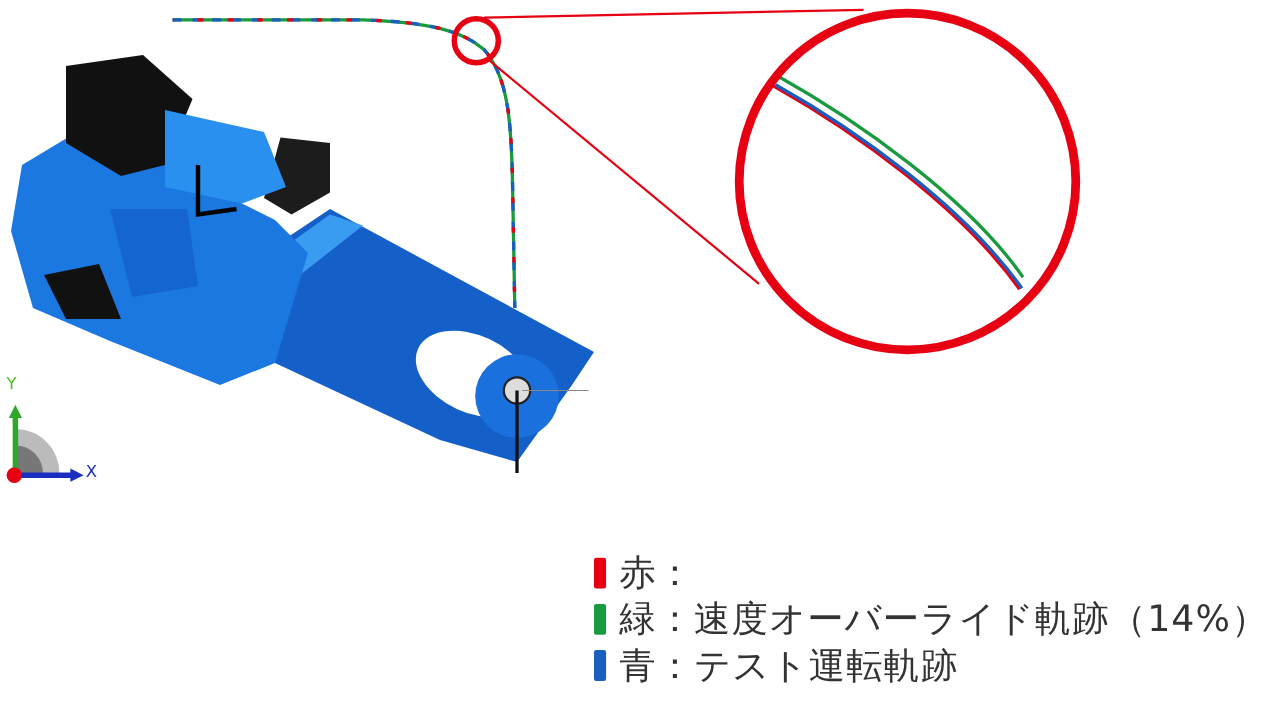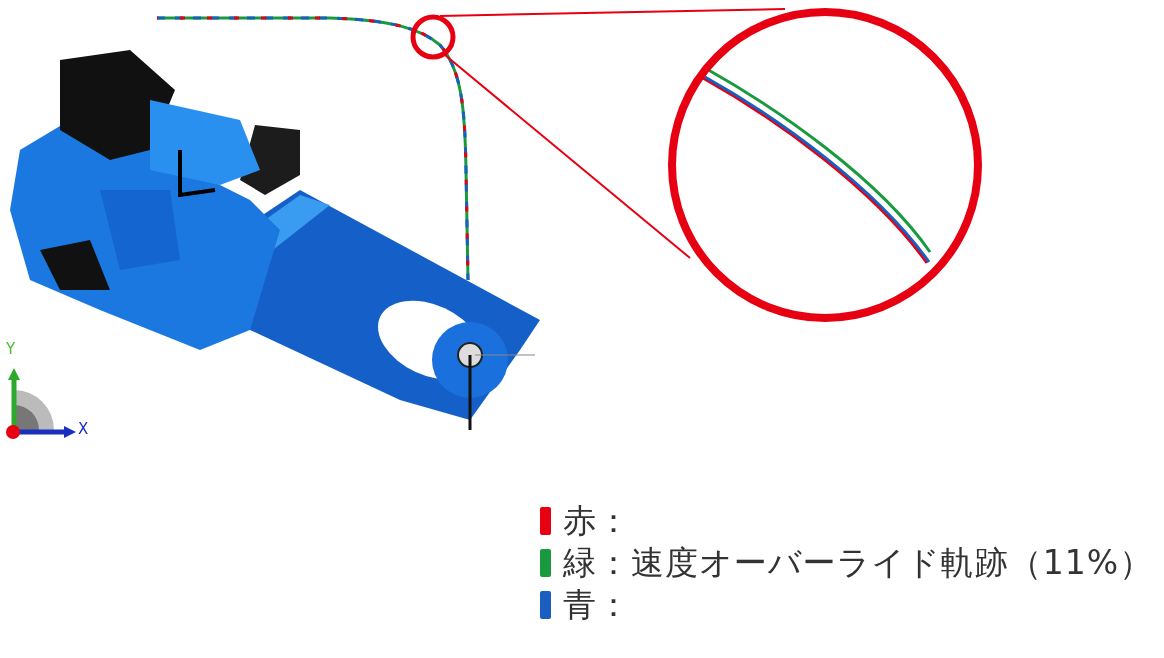--- a/index.html
+++ b/index.html
@@ -80,21 +80,22 @@
 <div class="legend">
   <div class="legend-row">
     <span class="swatch" style="background:#e60012"></span>
     <span>赤</span>
     <span>：</span>
   </div>
   <div class="legend-row">
     <span class="swatch" style="background:#1a9a3e"></span>
     <span>緑</span>
     <span>：</span>
-    <span>速度オーバーライド軌跡（11%）</span>
+    <span>速度オーバーライド軌跡（14%）</span>
   </div>
   <div class="legend-row">
     <span class="swatch" style="background:#1a5fbf"></span>
     <span>青</span>
     <span>：</span>
+    <span>テスト運転軌跡</span>
   </div>
 </div>
 </div>
 
 </body></html>

